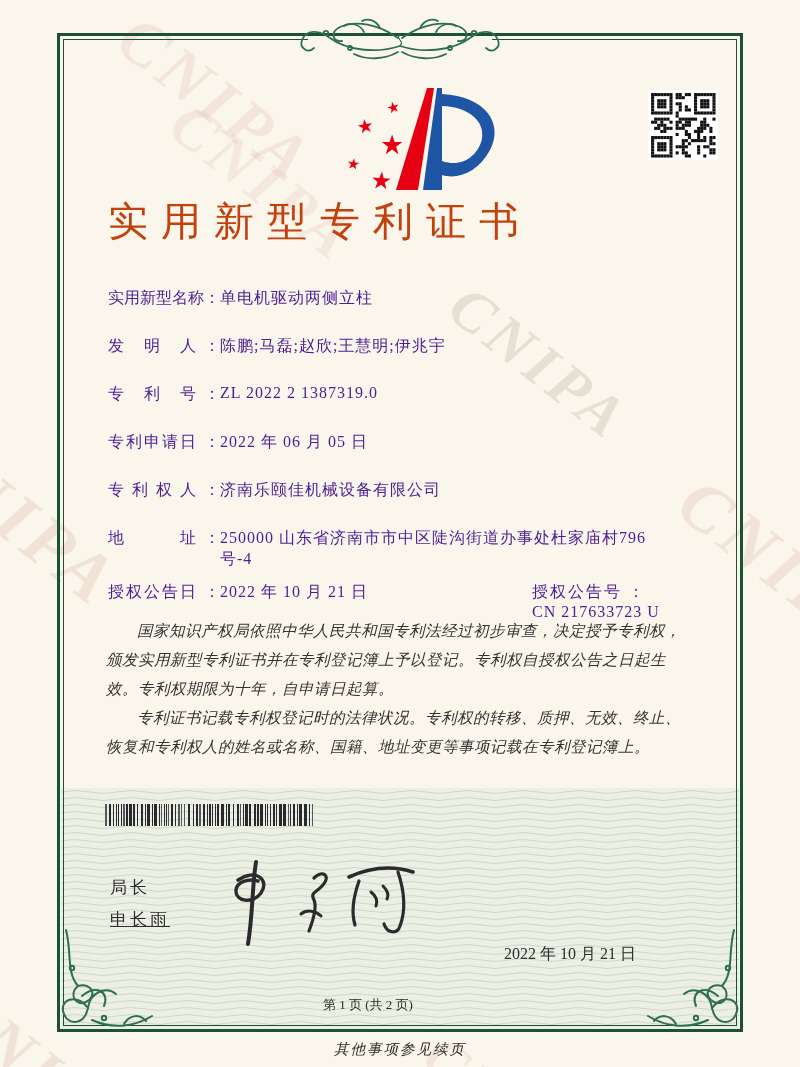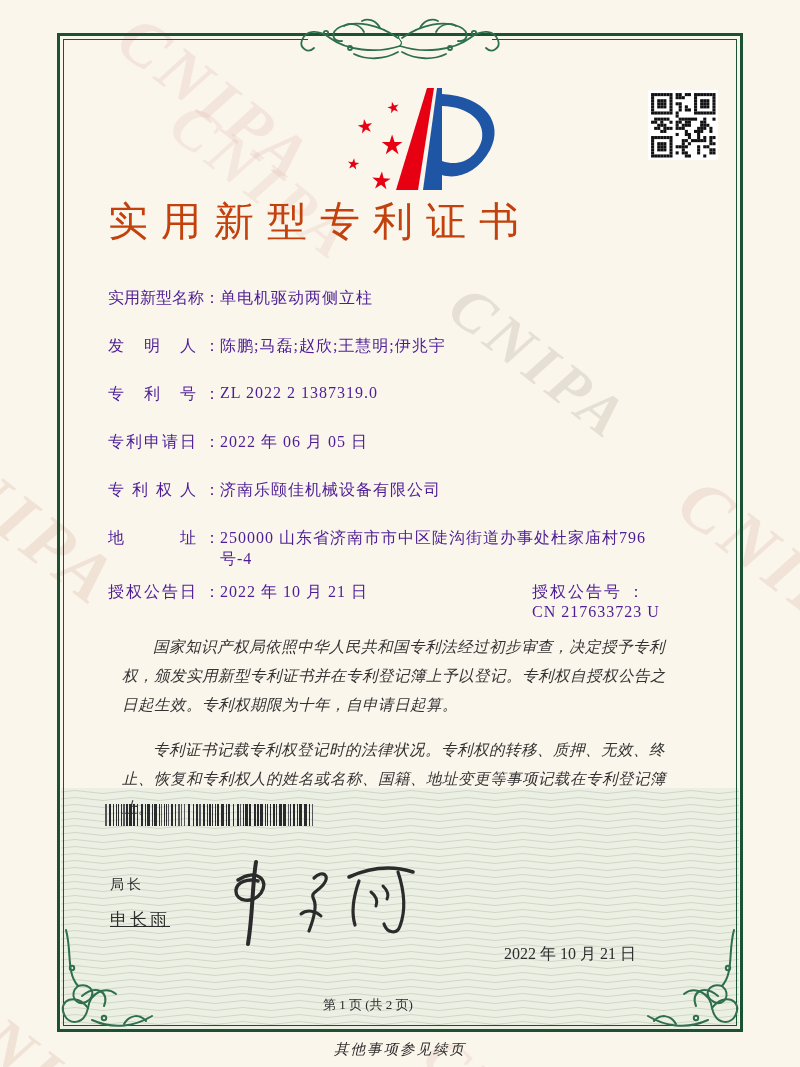--- a/index.html
+++ b/index.html
@@ -21,27 +21,27 @@
   
   .frow{position:absolute;left:108px;font-size:16px;color:#4c1d95;}
   .flabel{display:inline-block;width:88px;text-align:justify;text-align-last:justify;vertical-align:top;}
   .fcolon{display:inline-block;width:16px;vertical-align:top;}
   .fvalue{display:inline-block;vertical-align:top;letter-spacing:1px;}
   .addr-l2{display:block;}
   #grant-no-group{position:absolute;left:424px;top:0;}
   
   #paras{left:106px;top:616px;width:590px;font-size:15.5px;line-height:29px;
          font-style:italic;letter-spacing:0.5px;color:#333;}
-  #paras p{margin:16px;text-indent:2em;}
+  #paras p{margin:0;text-indent:2em;}
   
   #waves{left:61px;top:788px;width:678px;height:241px;}
   
   #barcode{left:105px;top:804px;width:212px;height:22px;}
   
-  #sig-title{left:110px;top:876px;font-size:14px;color:#2d2d2d;letter-spacing:3px;}
+  #sig-title{left:110px;top:876px;font-size:17px;color:#2d2d2d;letter-spacing:3px;}
   #sig-name{left:110px;top:908px;font-size:17px;color:#2d2d2d;letter-spacing:3px;text-decoration:underline;}
   #sig-script{left:222px;top:852px;}
   #issue-date{left:440px;top:944px;width:260px;text-align:center;font-size:16px;color:#2d2d2d;}
   #page-indicator{left:0;top:996px;width:736px;text-align:center;font-size:13px;color:#2d2d2d;}
   #footer-note{left:0;top:1040px;width:800px;text-align:center;font-size:14.5px;font-style:italic;color:#2d2d2d;letter-spacing:2px;}
   .orn{position:absolute;pointer-events:none;}
 </style>
 </head>
 <body>
 

